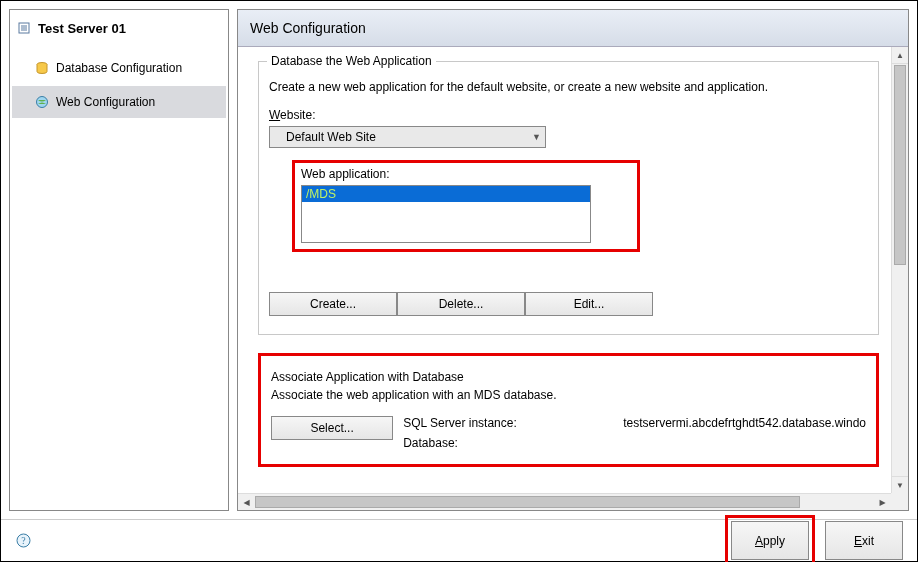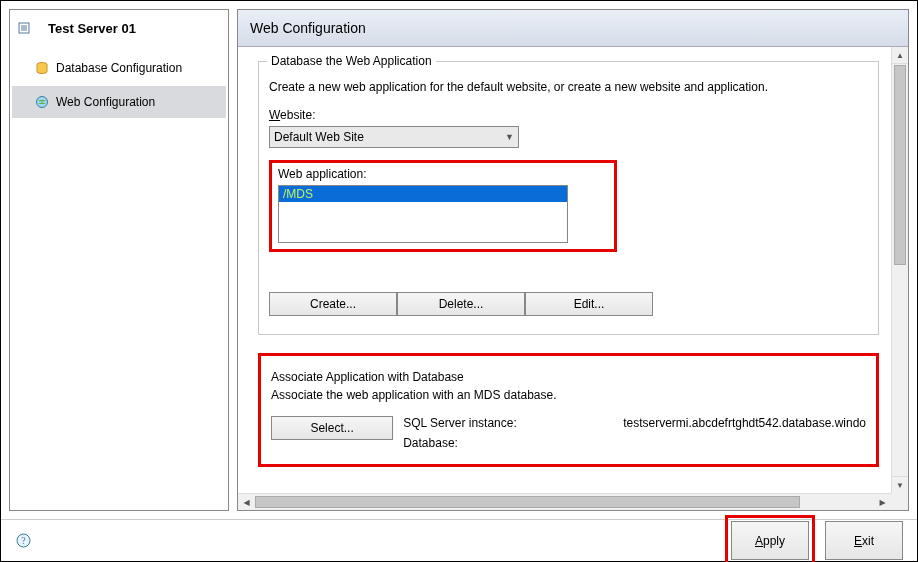--- a/index.html
+++ b/index.html
@@ -31,21 +31,21 @@
     border: 1px solid #888;
     background: #fff;
     padding: 2px 0;
   }
   .nav-title {
     display: flex;
     align-items: center;
     padding: 8px 6px 14px 6px;
     font-weight: bold;
     font-size: 13px;
-    gap: 16px;
+    gap: 6px;
   }
   .nav-item {
     display: flex;
     align-items: center;
     padding: 8px 6px 8px 22px;
     gap: 6px;
     cursor: pointer;
     margin: 2px 2px;
   }
   .nav-item.selected {
@@ -166,27 +166,27 @@
   }
   .desc {
     margin-bottom: 14px;
   }
   .label {
     margin-bottom: 4px;
   }
   .underline { text-decoration: underline; }
   
   .combobox {
-    width: 250px;
+    width: 277px;
     height: 22px;
     border: 1px solid #888;
     background: #e9e9e9;
     display: flex;
     align-items: center;
-    padding: 0 4px;
+    padding: 0 16px;
     position: relative;
     cursor: pointer;
     margin-bottom: 12px;
   }
   .combobox .combo-arrow {
     position: absolute;
     right: 4px;
     font-size: 9px;
     color: #555;
   }
@@ -325,21 +325,21 @@
           <div class="groupbox" style="padding-bottom:18px;">
             <div class="groupbox-title">Database the Web Application</div>
             <div class="desc">Create a new web application for the default website, or create a new website and application.</div>
 
             <div class="label"><span class="underline">W</span><span>ebsite:</span></div>
             <div class="combobox">
               <span>Default Web Site</span>
               <span class="combo-arrow">▼</span>
             </div>
 
-            <div class="red-box" style="width:348px;">
+            <div class="red-box" style="width:348px;margin-left:23px;">
               <div class="label">Web application:</div>
               <div class="listbox">
                 <div class="list-item selected">/MDS</div>
               </div>
             </div>
 
             <div class="button-row">
               <div class="btn">Create...</div>
               <div class="btn">Delete...</div>
               <div class="btn">Edit...</div>

